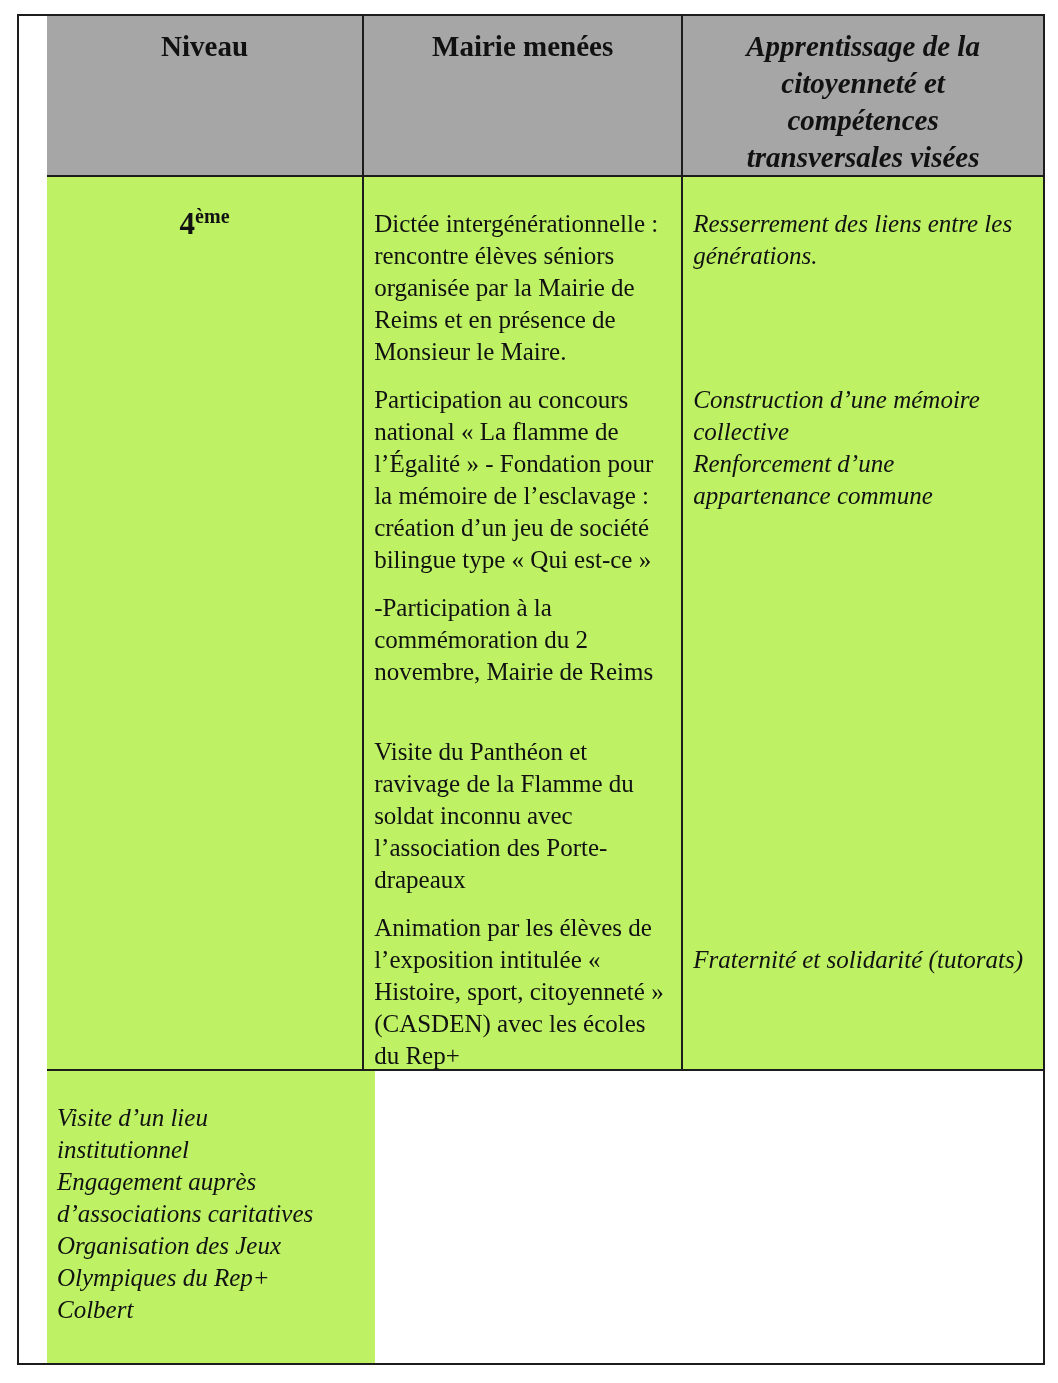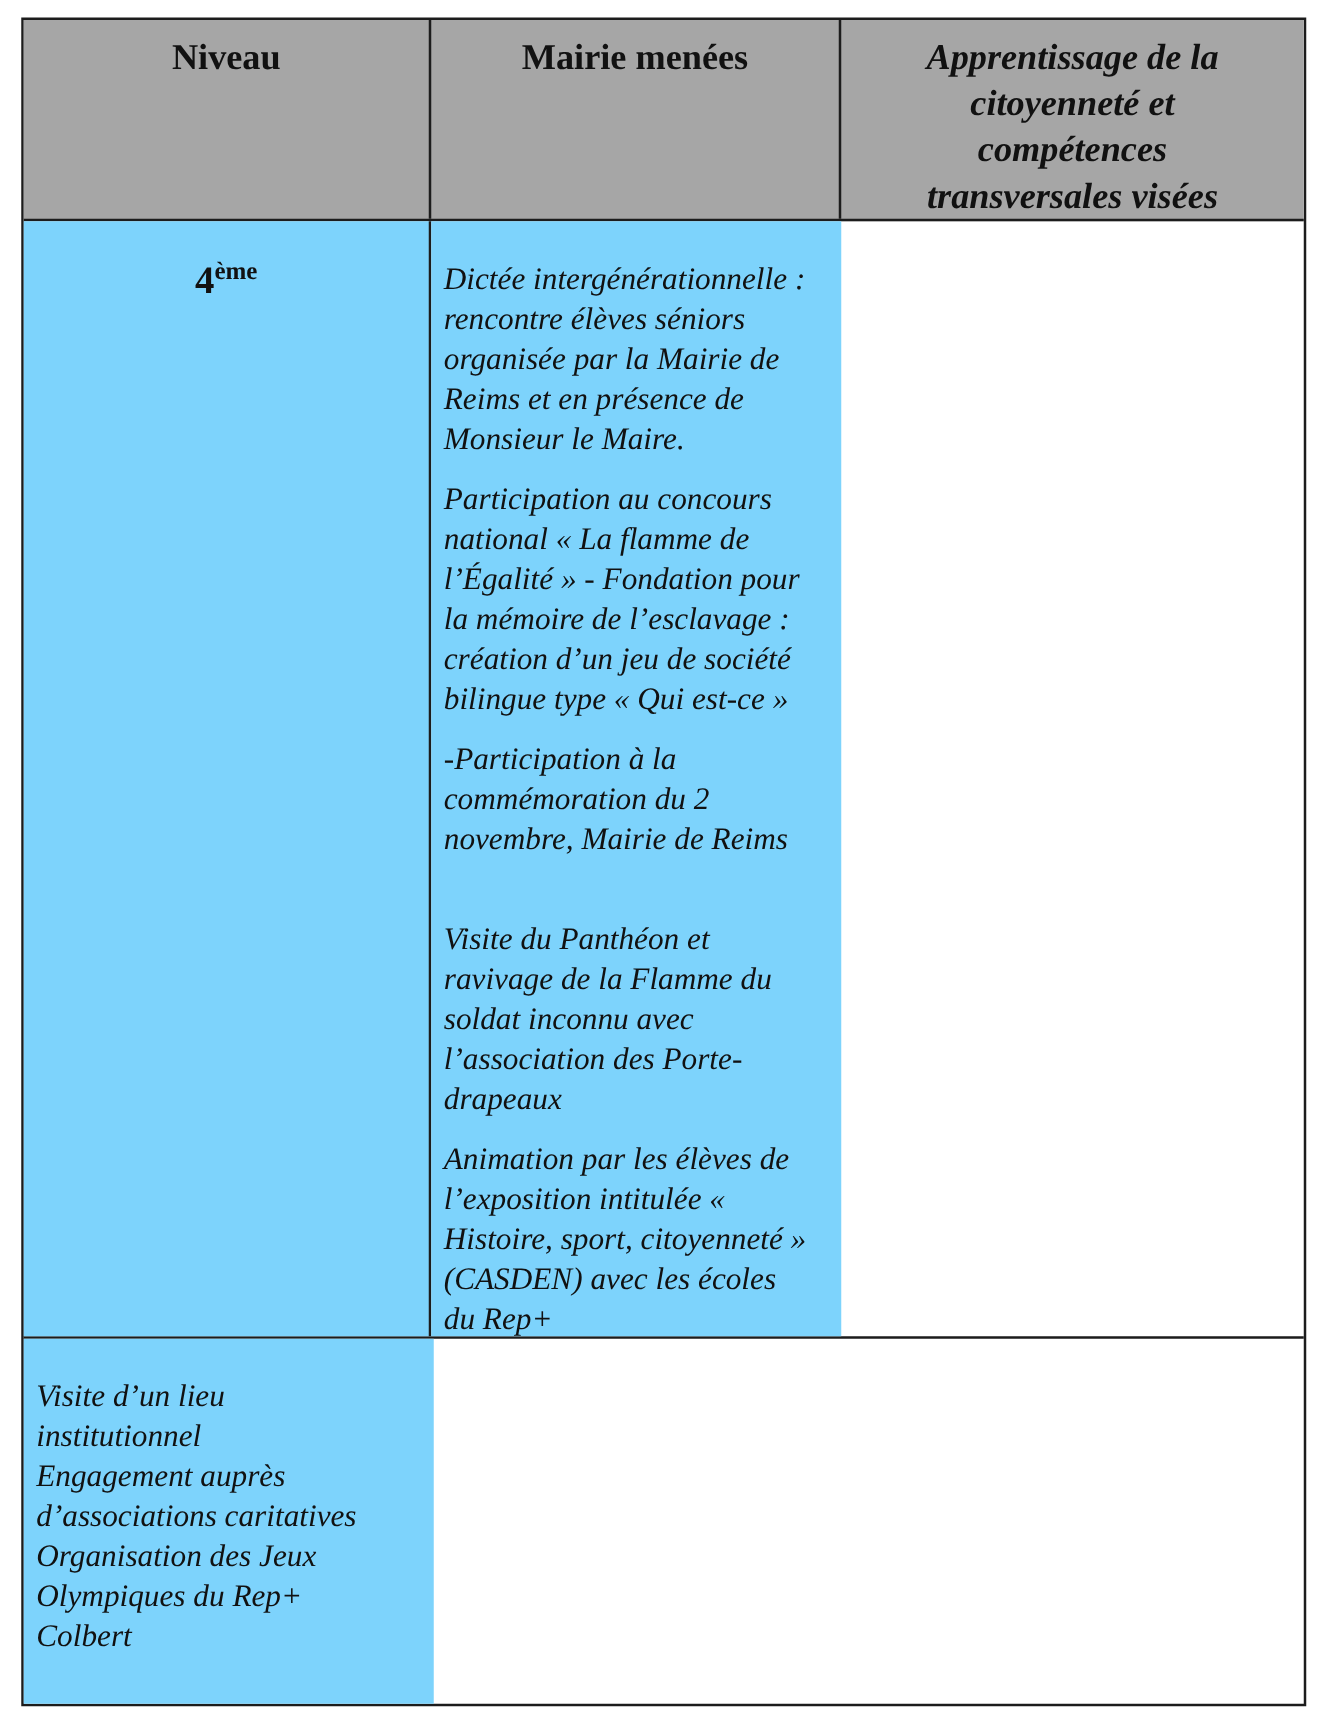--- a/index.html
+++ b/index.html
@@ -19,20 +19,21 @@
     overflow: hidden;
   }
   .doc-table {
     position: absolute;
     left: 17px;
     top: 14px;
     width: 1028px;
     border: 2px solid #1c1c1c;
     background: #ffffff;
     box-sizing: border-box;
+    padding-left: 28px;
   }
   .t-row { display: flex; box-sizing: border-box; }
   .t-row .cell {
     box-sizing: border-box;
     border-right: 2px solid #1c1c1c;
     overflow: hidden;
   }
   .t-row .cell:last-child { border-right: none; font-style: italic; }
   .t-row { border-bottom: 2px solid #1c1c1c; }
   .t-row:last-child { border-bottom: none; }
@@ -49,21 +50,21 @@
     padding-top: 12px;
     font-weight: bold;
     font-size: 29px;
     line-height: 37px;
     white-space: pre-line;
   }
 
   
   .body-row-1 { height: 894px; }
   .body-row-2 { height: 292px; }
-  .body-row .cell { padding: 31px 10px 8px 10px; background: #7dd3fc; }
+  .body-row .cell { padding: 31px 10px 8px 10px; background: #bef264; }
   .body-row .c1 { text-align: center; }
 
   .cell p {
     margin: 0 0 16px 0;
     font-size: 25px;
     line-height: 32px;
     white-space: pre-line;
   }
   .cell p:empty { height: 32px; margin: 0; }
 
@@ -124,20 +125,29 @@
 ravivage de la Flamme du
 soldat inconnu avec
 l’association des Porte-
 drapeaux</p>
         <p>Animation par les élèves de
 l’exposition intitulée «
 Histoire, sport, citoyenneté »
 (CASDEN) avec les écoles
 du Rep+</p>
       </div>
+      <div class="cell c3">
+        <p class="goal-1">Resserrement des liens entre les
+générations.</p>
+        <p class="goal-2">Construction d’une mémoire
+collective
+Renforcement d’une
+appartenance commune</p>
+        <p class="goal-3">Fraternité et solidarité (tutorats)</p>
+      </div>
     </div>
 
     <div class="t-row body-row body-row-2">
       <div class="cell c2">
         <p>Visite d’un lieu
 institutionnel
 Engagement auprès
 d’associations caritatives
 Organisation des Jeux
 Olympiques du Rep+

